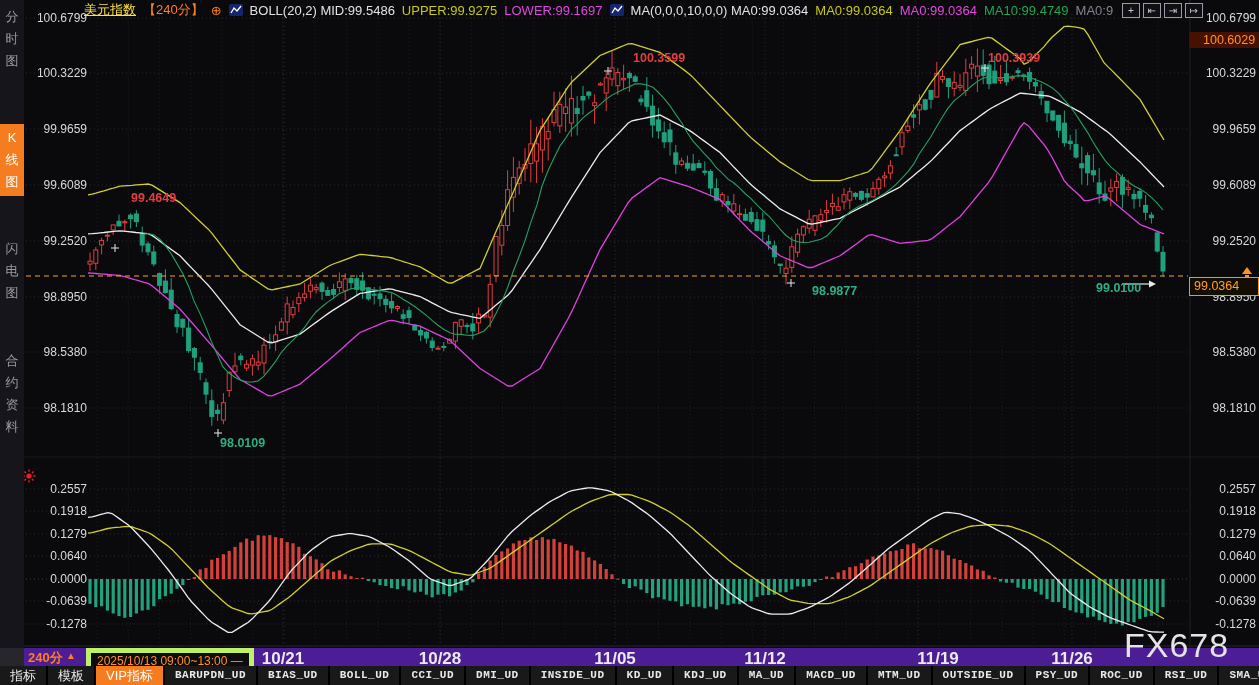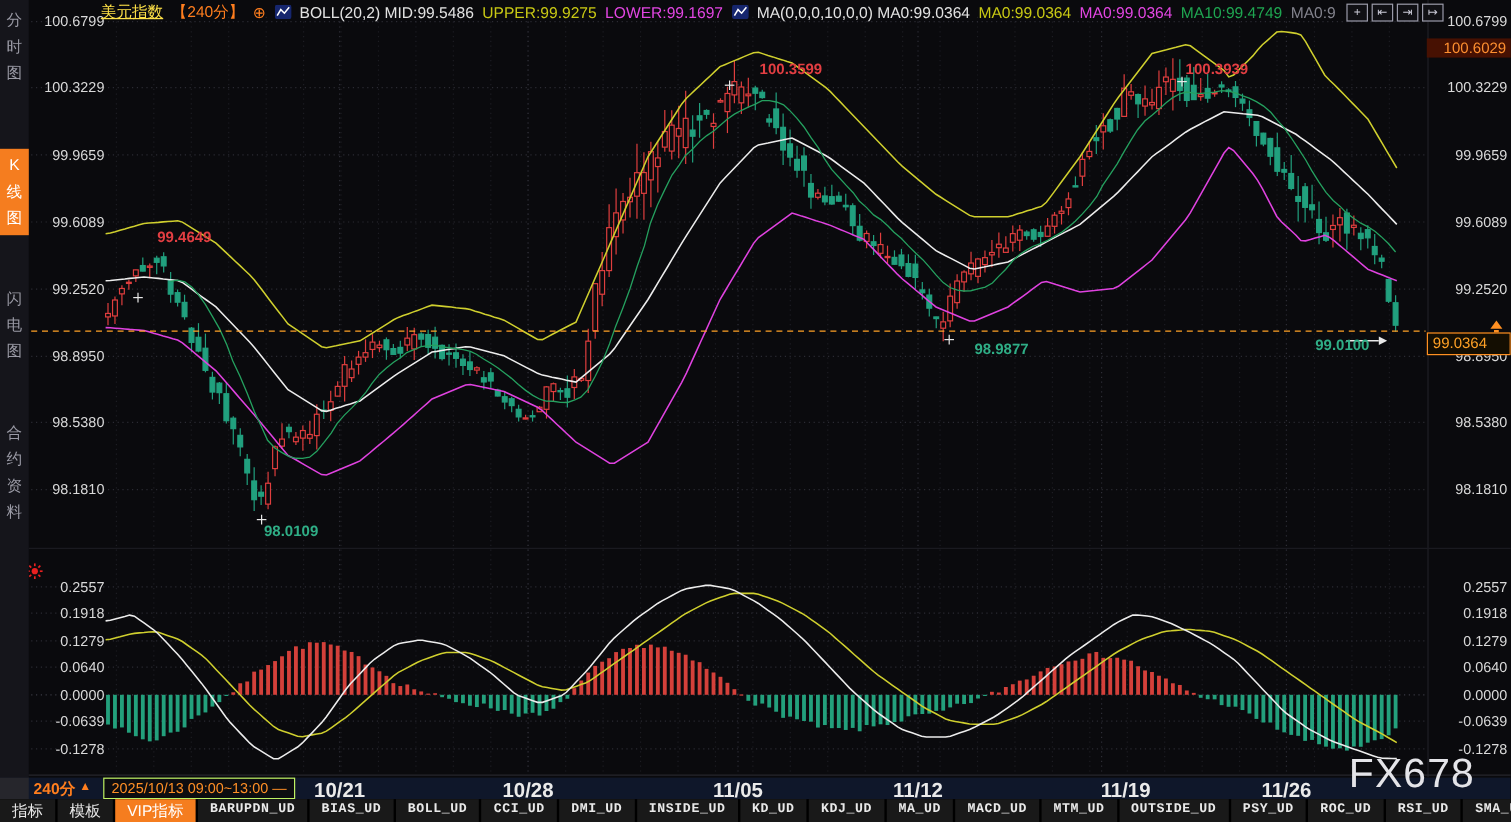--- a/index.html
+++ b/index.html
@@ -26,25 +26,25 @@
   
   .axis-label{position:absolute;font-size:12px;color:#d9d9d9;width:60px;z-index:5;}
   .al-left{left:27px;text-align:right;}
   .al-right{left:1196px;text-align:right;}
   
   #badge-high{position:absolute;left:1189px;top:32px;width:67px;height:16px;background:#471102;
     color:#ff9030;font-size:12.5px;line-height:16px;padding-left:14px;z-index:6;}
   #badge-last{position:absolute;left:1189px;top:277px;width:64px;height:17px;background:#140e02;
     border:1px solid #ff9022;color:#ffa126;font-size:12.5px;line-height:17px;padding-left:4px;z-index:6;}
   
-  #xaxis-row{position:absolute;left:0;top:648px;width:1259px;height:18px;background:#0f172a;z-index:5;}
+  #xaxis-row{position:absolute;left:0;top:648px;width:1259px;height:18px;background:#4c1d95;z-index:5;}
   #xaxis-corner{position:absolute;left:0;top:0;width:24px;height:18px;background:#26262c;}
   #period-label{position:absolute;left:28px;top:1px;color:#ff7e1e;font-weight:bold;font-size:13px;cursor:pointer;}
   #period-arrow{position:absolute;left:66px;top:2px;color:#ff7e1e;font-size:10px;}
-  #range-box{position:absolute;left:86px;top:0;height:16px;border:1px solid #bef264;background:#0d0d10;
+  #range-box{position:absolute;left:86px;top:0;height:16px;border:5px solid #bef264;background:#0d0d10;
     color:#ff8f26;font-size:12px;line-height:16px;padding:0 6px;white-space:nowrap;}
   .date-label{position:absolute;top:1px;width:60px;text-align:center;color:#eaeaea;font-weight:bold;font-size:17px;}
   
   #toolbar{position:absolute;left:0;top:666px;width:1259px;height:19px;background:#000;display:flex;gap:2px;z-index:5;}
   .tb-item{height:19px;line-height:19px;background:#191919;color:#e9e9e9;padding:0 10px;font-size:13px;
     cursor:pointer;white-space:nowrap;}
   .tb-item.mono{font-family:"Liberation Mono","DejaVu Sans Mono",monospace;font-size:11px;font-weight:bold;letter-spacing:0.5px;}
   .tb-item.active{background:#f57d1f;color:#fff;}
   
   #watermark{position:absolute;left:1124px;top:626px;font-size:34px;color:#e4e4e8;letter-spacing:1px;z-index:6;

